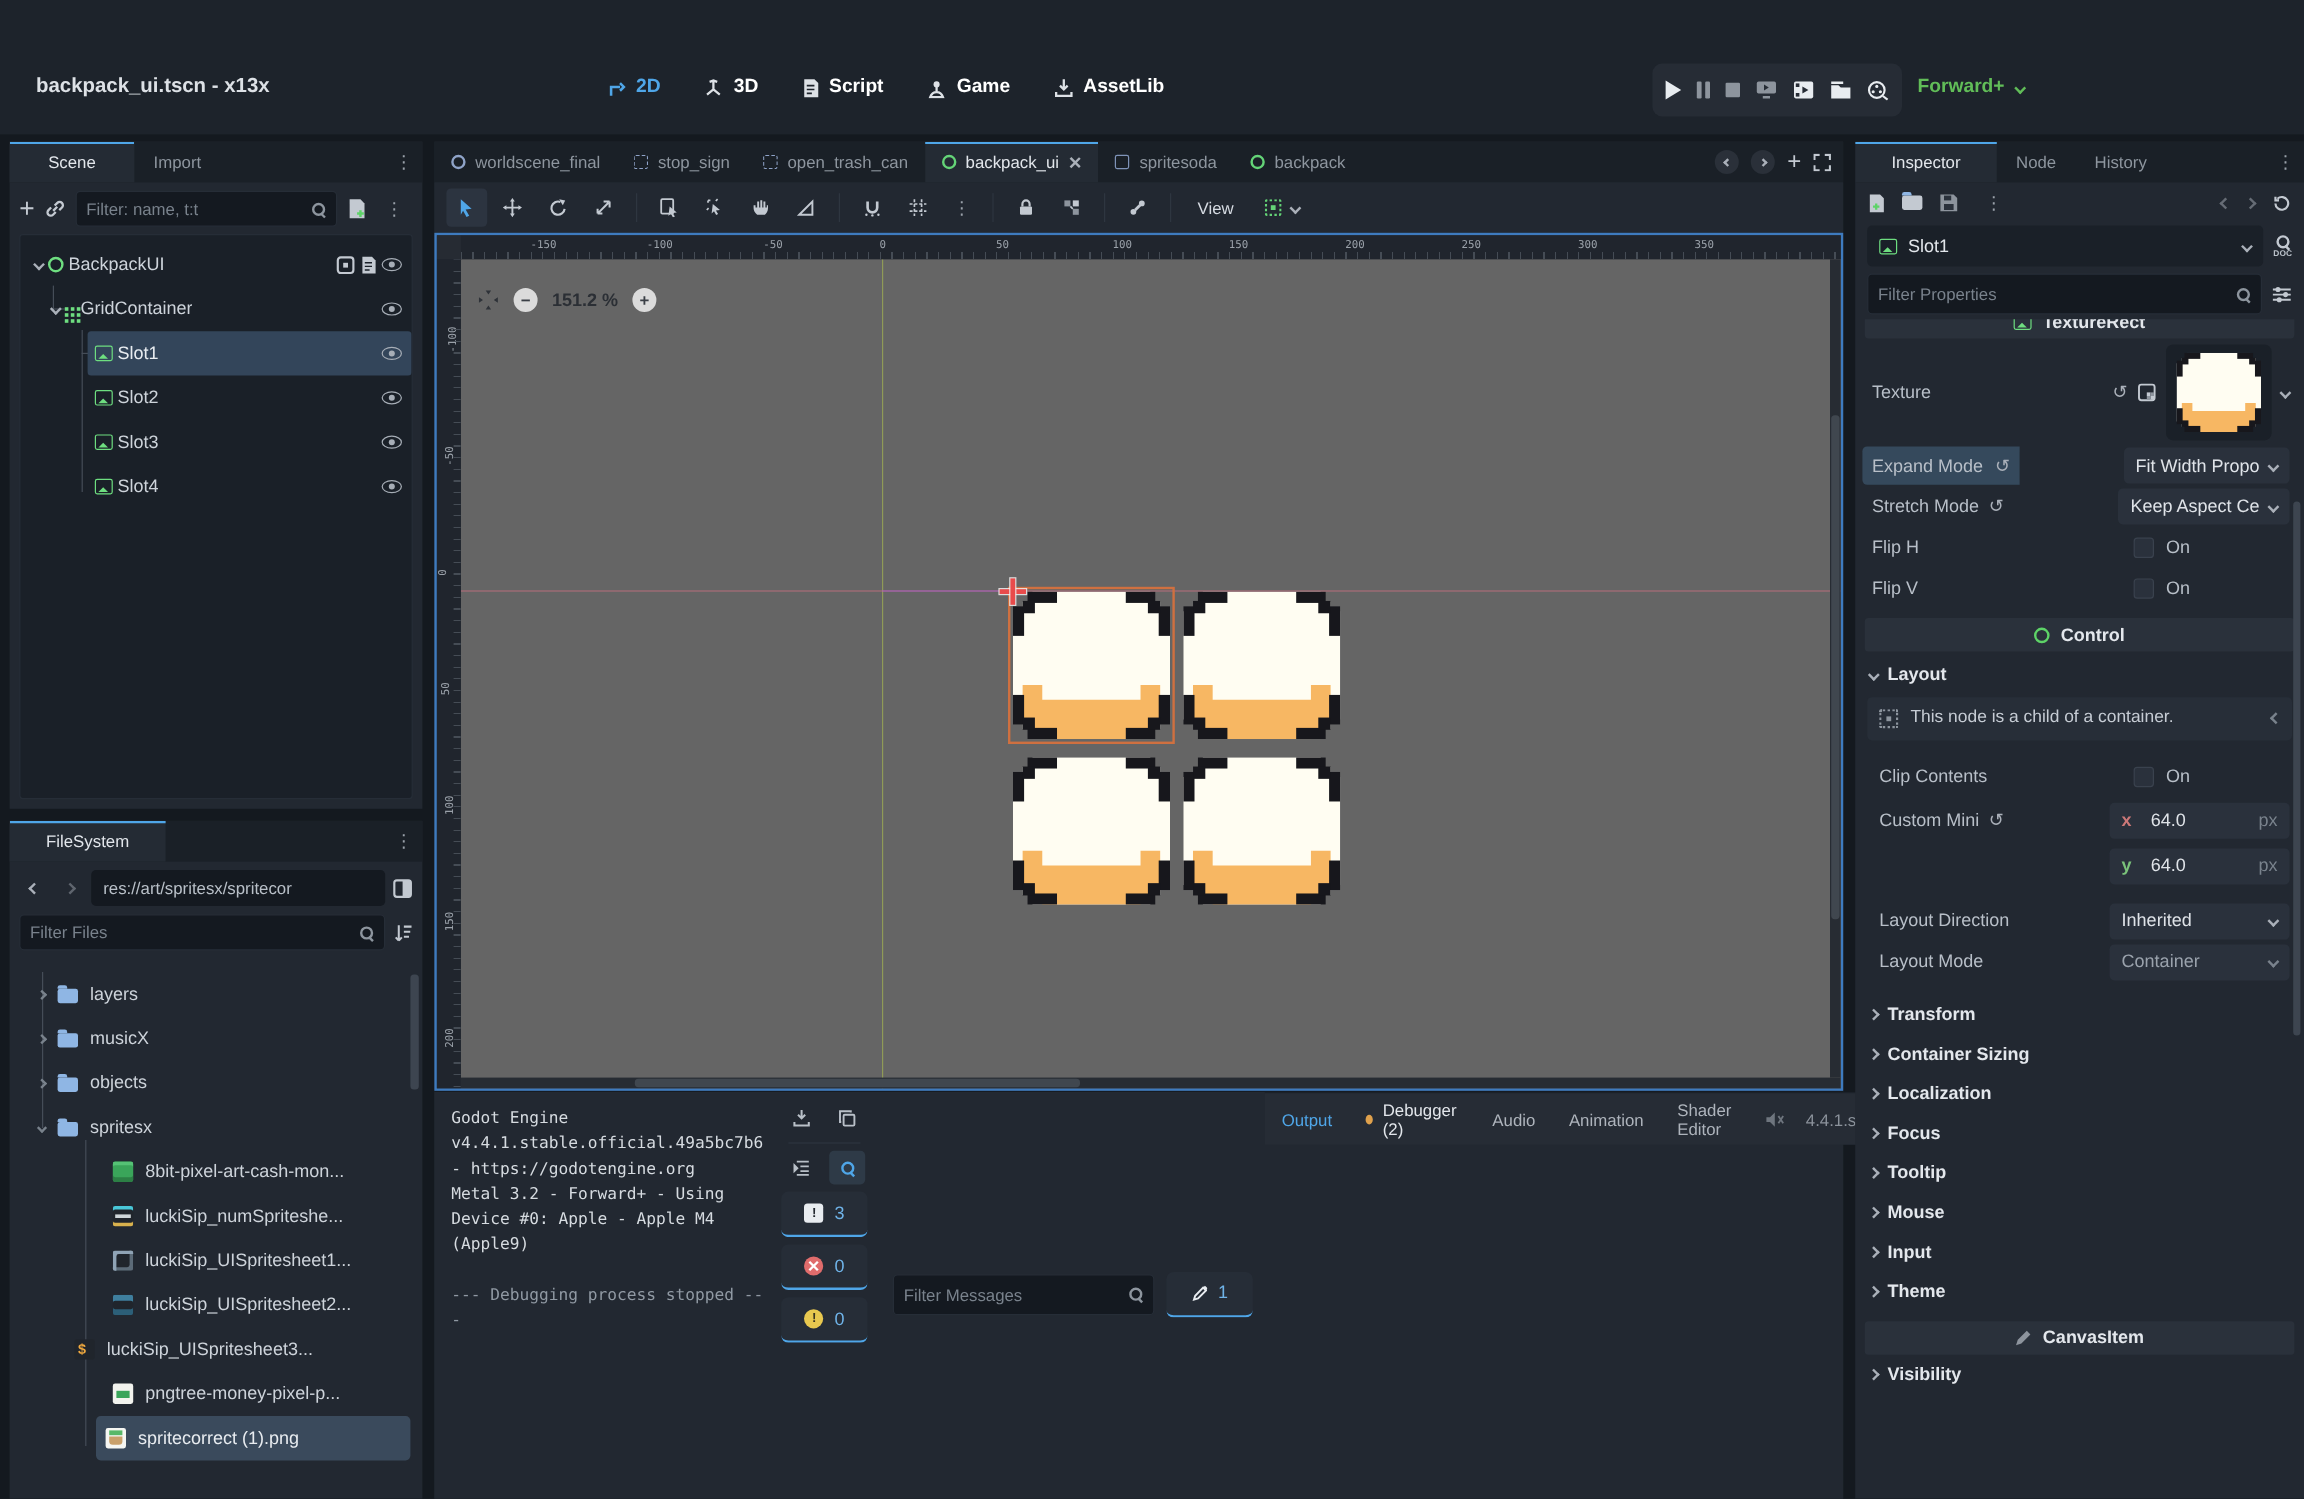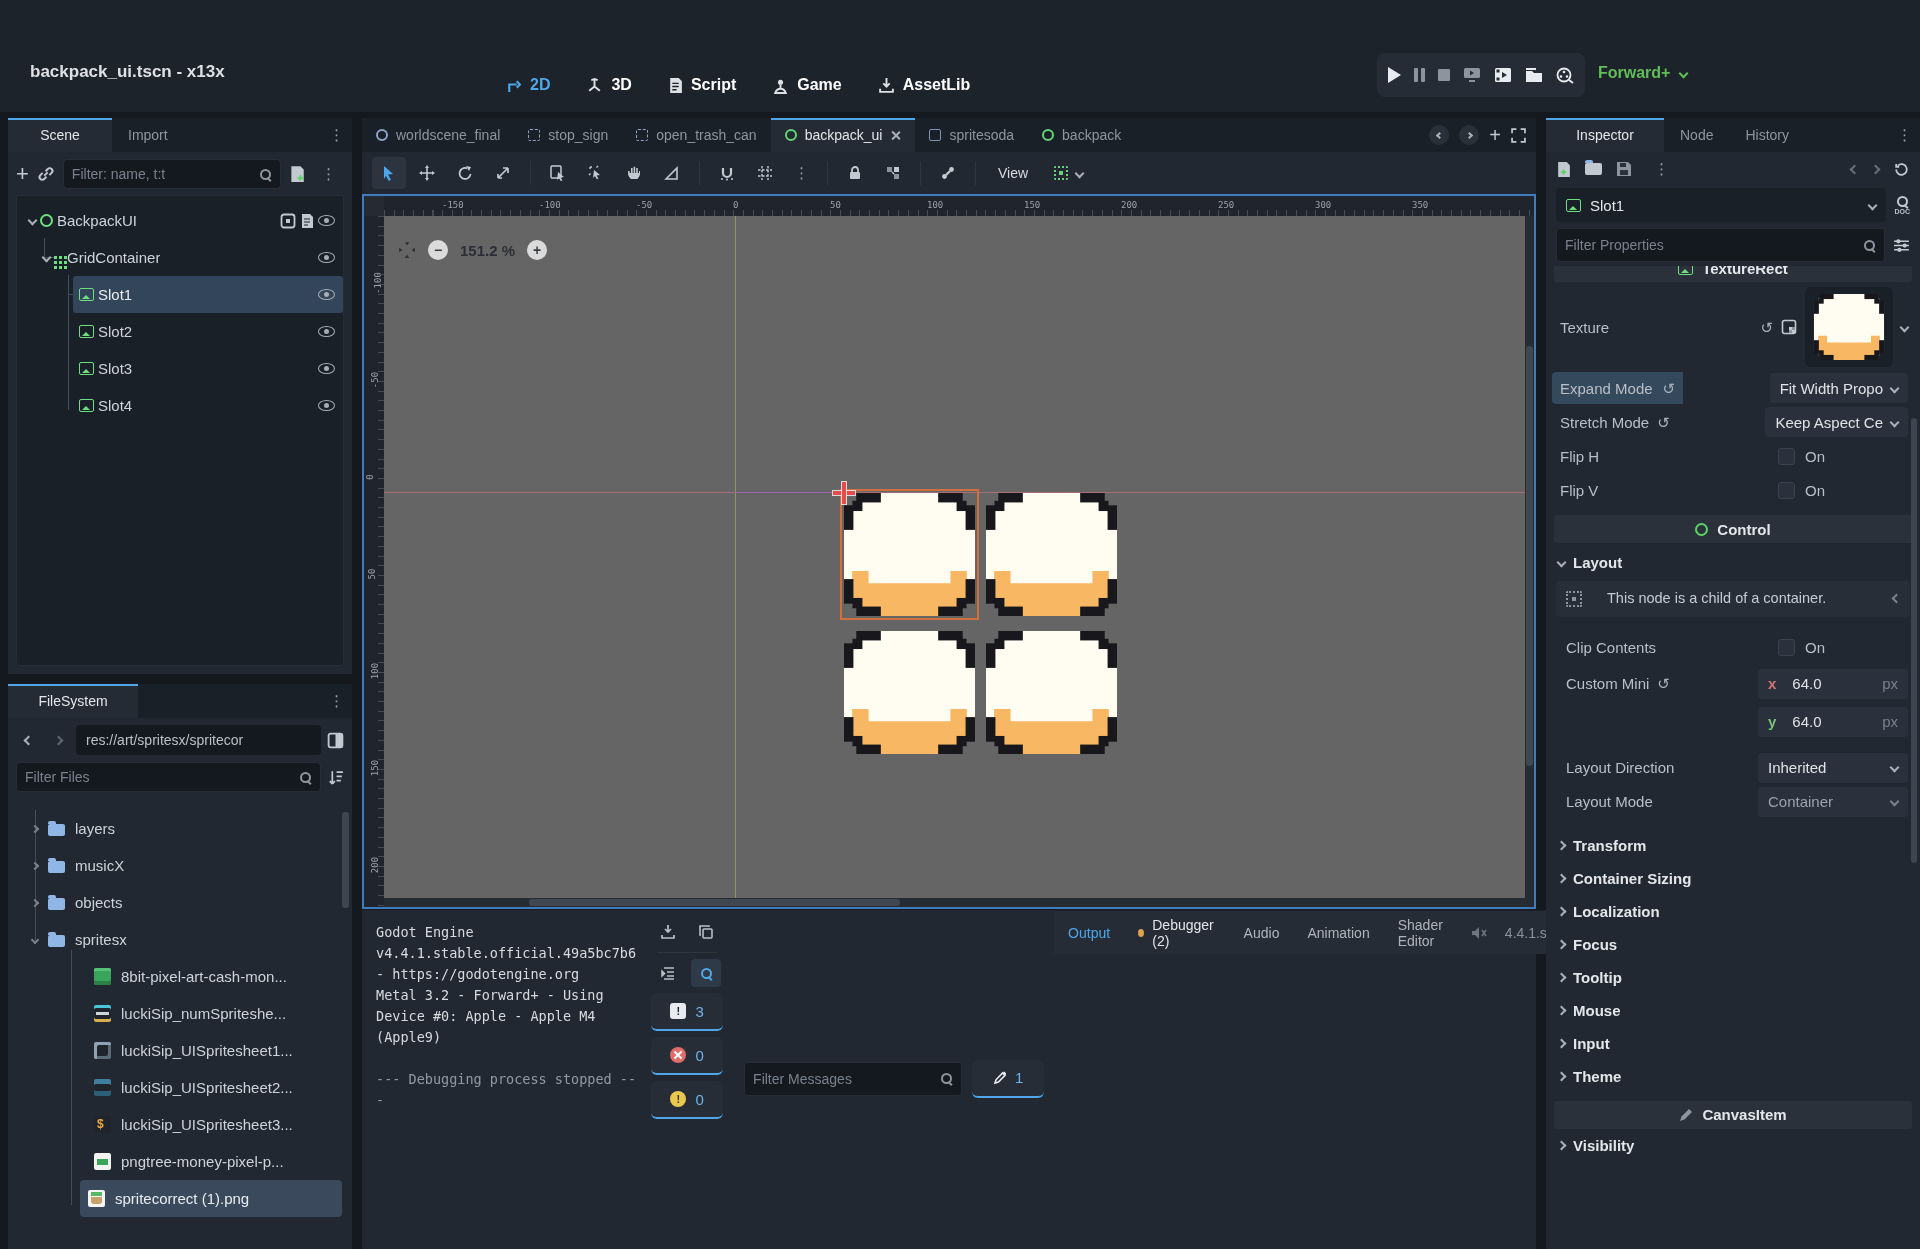--- a/index.html
+++ b/index.html
@@ -37,21 +37,21 @@
   .imgico::after{content:"";position:absolute;left:2px;bottom:1px;border-left:4px solid transparent;border-right:4px solid transparent;border-bottom:4px solid #6ede80}
   .revert{color:#aab0b9;font-size:15px;line-height:1;flex:none}
   .xicon{position:relative;width:11px;height:11px;flex:none}
   .xicon::before,.xicon::after{content:"";position:absolute;left:5px;top:0;width:1.8px;height:11px;background:#aab0b9}
   .xicon::before{transform:rotate(45deg)}.xicon::after{transform:rotate(-45deg)}
   svg{display:block}
 
   
   .topbar{position:absolute;left:0;top:0;width:1920px;height:112px;background:#1d232b}
   .wintitle{position:absolute;left:30px;top:62px;font-size:17px;font-weight:bold;color:#dde1e6}
-  .mainmenu{position:absolute;left:505px;top:52px;display:flex;gap:36px;align-items:flex-end;height:42px}
+  .mainmenu{position:absolute;left:505px;top:52px;display:flex;gap:36px;align-items:center;height:42px}
   .mitem{display:flex;gap:8px;align-items:center;font-size:16px;font-weight:bold;color:#ffffff}
   .mitem.active{color:#4fa6e8}
   .runbar{position:absolute;left:1377px;top:53px;width:208px;height:44px;background:#262c35;border-radius:8px;display:flex;align-items:center;justify-content:center;gap:13px}
   .playtri{width:0;height:0;border-left:13px solid #e8ecf0;border-top:8px solid transparent;border-bottom:8px solid transparent}
   .pauseic{display:flex;gap:3px}.pauseic i{width:4px;height:14px;background:#8d949d;border-radius:1px}
   .stopic{width:12px;height:12px;background:#8d949d;border-radius:1px}
   .renderer{position:absolute;left:1598px;top:64px;display:flex;align-items:center;gap:10px;color:#61bd58;font-weight:bold;font-size:16px}
   .renderer .chev{border-color:#61bd58}
 
   
@@ -159,21 +159,21 @@
   .nodefield{flex:1;background:#1a2028;border-radius:4px;height:34px;display:flex;align-items:center;gap:9px;padding:0 10px;color:#e2e6eb;font-size:15px}
   .docicon{display:flex;flex-direction:column;align-items:center;color:#b9c0c8;font-size:7px;font-weight:bold;line-height:1}
   .secheader{margin:8px 8px 0;background:#2a313b;border-radius:3px;display:flex;align-items:center;justify-content:center;gap:9px;height:28px;font-weight:bold;color:#e3e7ec;font-size:15px}
   .clipped{height:17px;overflow:hidden;margin-top:4px}
   .clipped .secheader{margin-top:-12px}
   .proprow{display:flex;align-items:center;padding:0 12px 0 14px;height:34px;gap:8px}
   .proplabel{color:#b8bfc8;font-size:15px;white-space:nowrap}
   .ddfield{margin-left:auto;background:#2a313c;border-radius:4px;height:30px;display:flex;align-items:center;gap:8px;padding:0 10px;color:#dfe3e8;font-size:15px;white-space:nowrap}
   .hl{background:#35495c;border-radius:4px 0 0 4px}
   .sechdr2{display:flex;align-items:center;gap:8px;padding:0 12px;height:30px;font-weight:bold;color:#e3e7ec;font-size:15px}
-  .note{margin:4px 10px 0;background:#272e38;border-radius:4px;display:flex;align-items:center;gap:25px;padding:8px 10px;color:#c6ccd4;font-size:14.5px;line-height:1.35}
+  .note{margin:4px 10px 0;background:#272e38;border-radius:4px;display:flex;align-items:center;gap:10px;padding:8px 10px;color:#c6ccd4;font-size:14.5px;line-height:1.35}
   .noteico{width:16px;height:16px;border:2px dotted #8d959e;border-radius:2px;flex:none;position:relative}
   .noteico::after{content:"";position:absolute;left:4px;top:4px;width:4px;height:4px;background:#8d959e}
   .xy .key{font-weight:bold;margin-right:8px}
   .xy .unit{color:#79828c;margin-left:auto}
   .iscroll{position:absolute;right:3px;top:300px;width:6px;height:445px;background:#3d4550;border-radius:3px}
 </style>
 </head>
 <body>
 
 <svg width="0" height="0" style="position:absolute">
@@ -413,21 +413,21 @@
         <span class="lbl">luckiSip_numSpriteshe...</span>
       </div>
       <div class="frow" style="padding-left:86px">
         <span class="fi ui1"></span>
         <span class="lbl">luckiSip_UISpritesheet1...</span>
       </div>
       <div class="frow" style="padding-left:86px">
         <span class="fi ui2"></span>
         <span class="lbl">luckiSip_UISpritesheet2...</span>
       </div>
-      <div class="frow" style="padding-left:86px">
+      <div class="frow" style="padding-left:54px">
         <span class="fi ui3"></span>
         <span class="lbl">luckiSip_UISpritesheet3...</span>
       </div>
       <div class="frow" style="padding-left:86px">
         <span class="fi png1"></span>
         <span class="lbl">pngtree-money-pixel-p...</span>
       </div>
       <div class="frow fsel" style="margin:0 10px 0 72px;padding-left:8px">
         <span class="fi correct"></span>
         <span class="lbl" style="color:#e8ecf0">spritecorrect (1).png</span>

